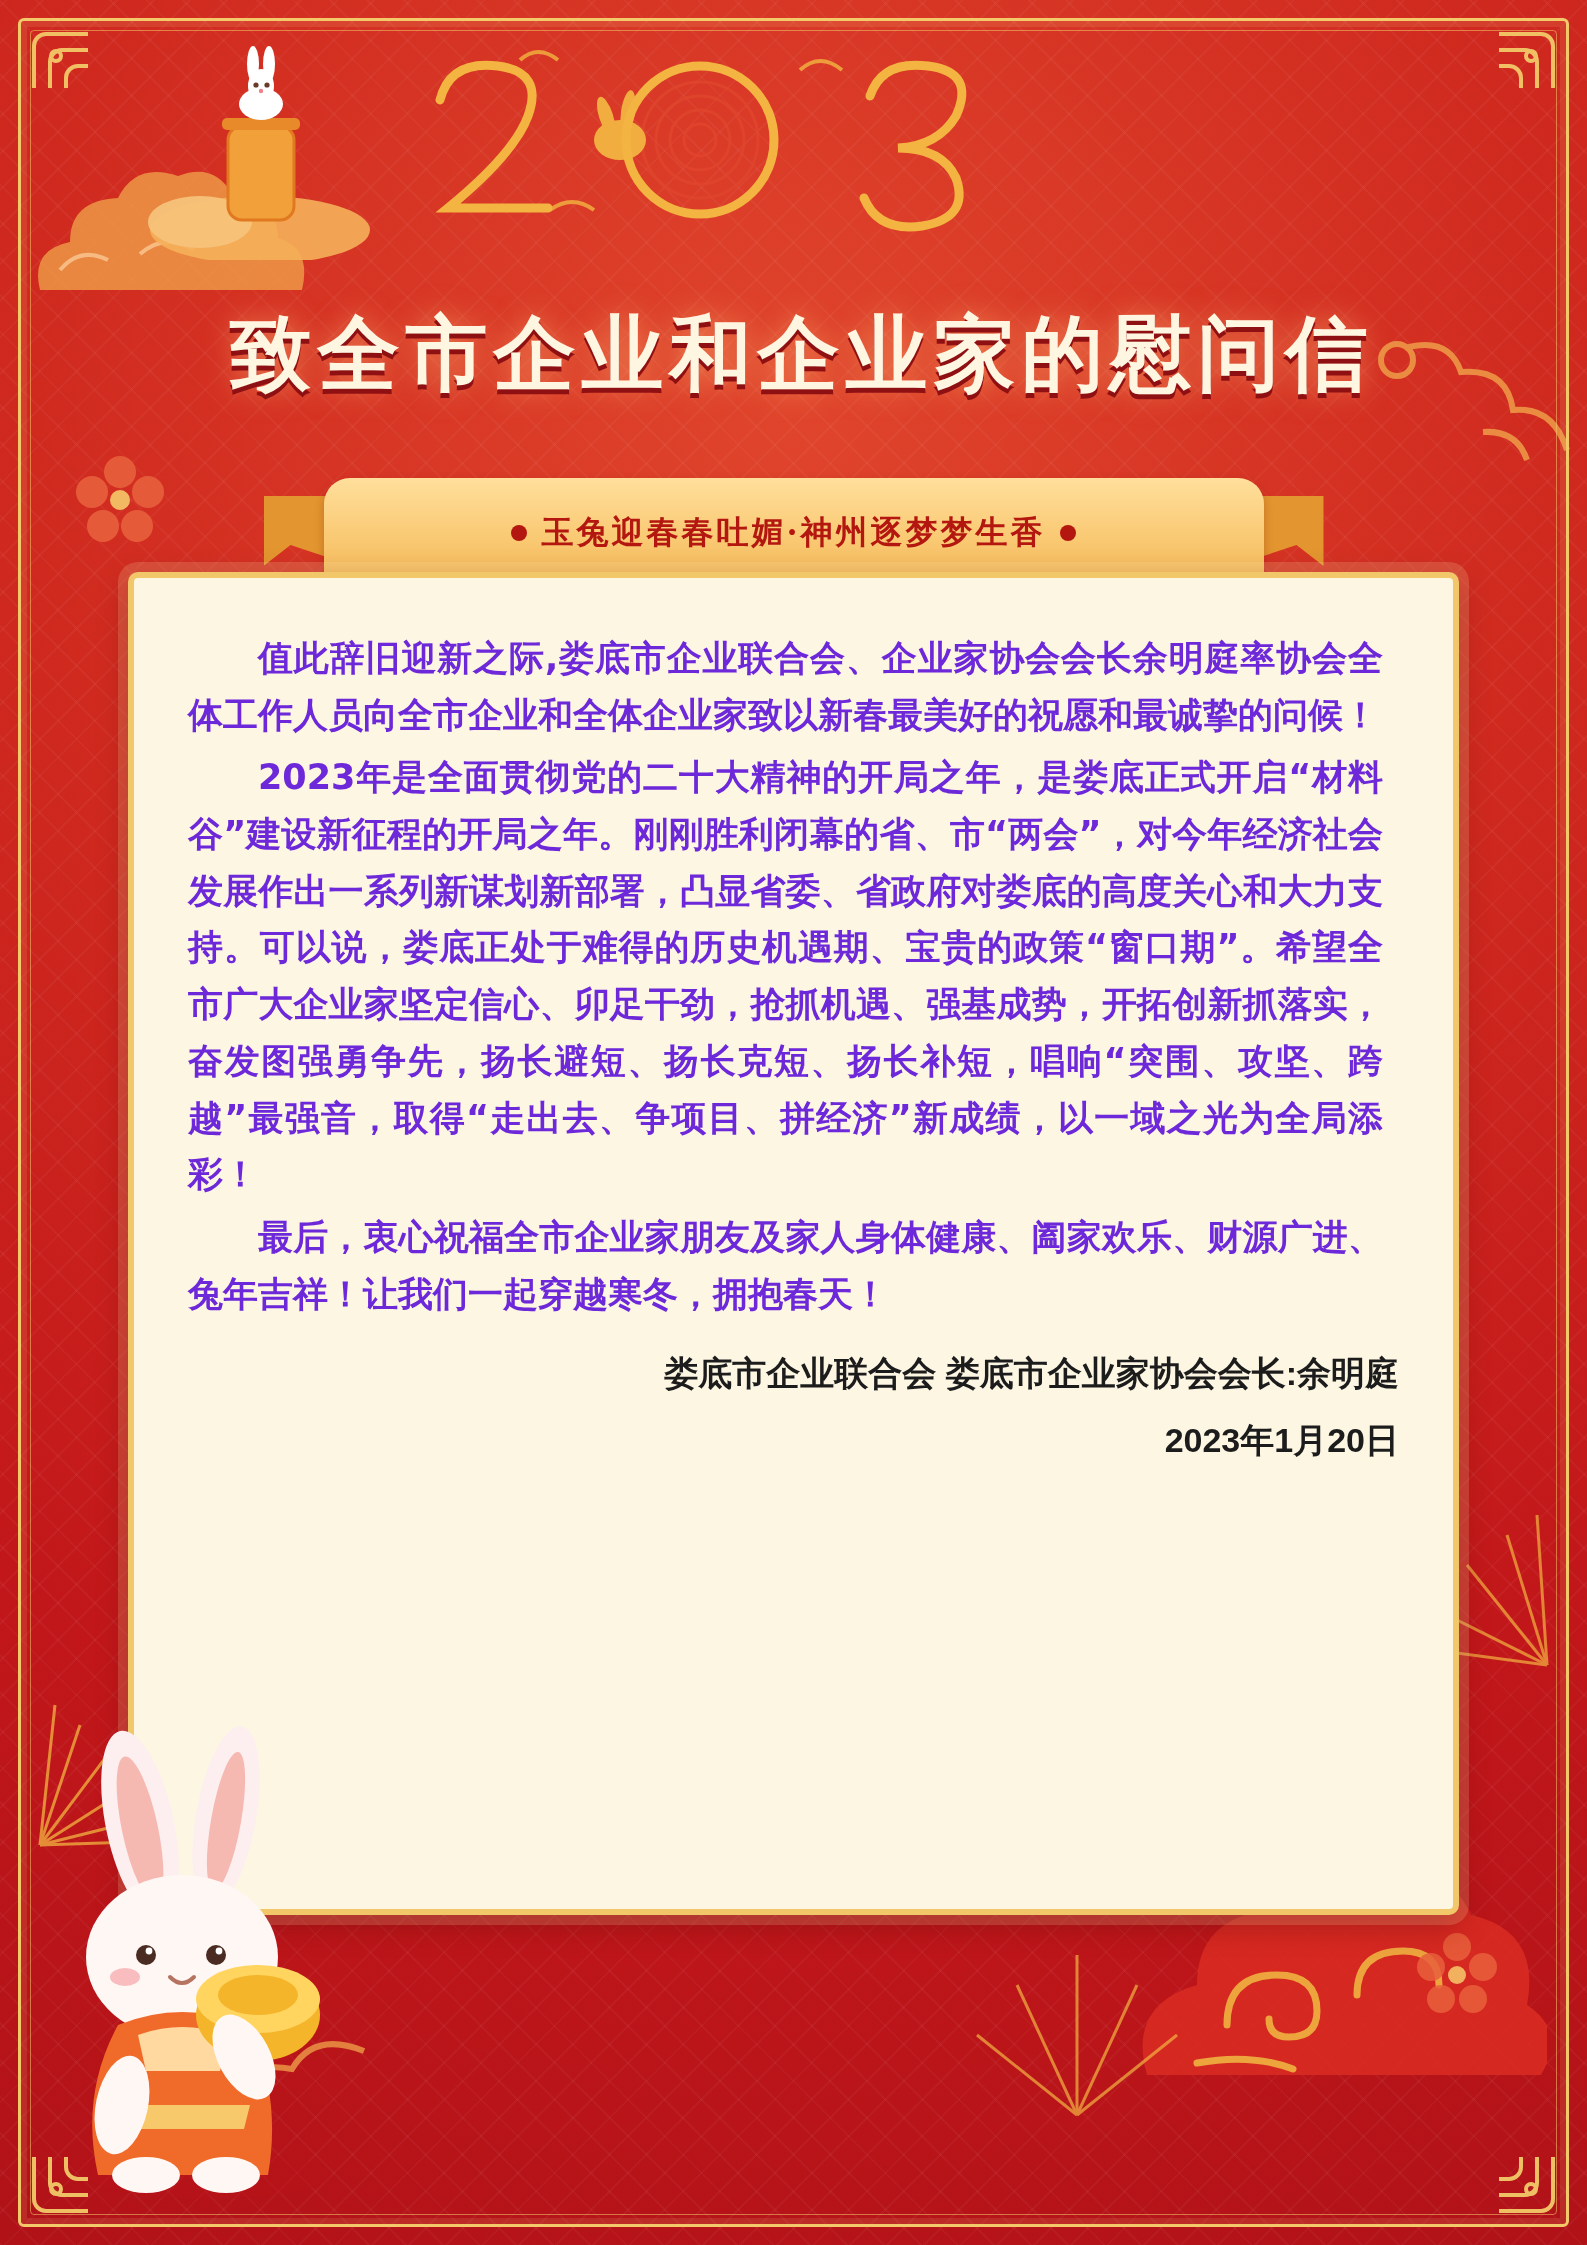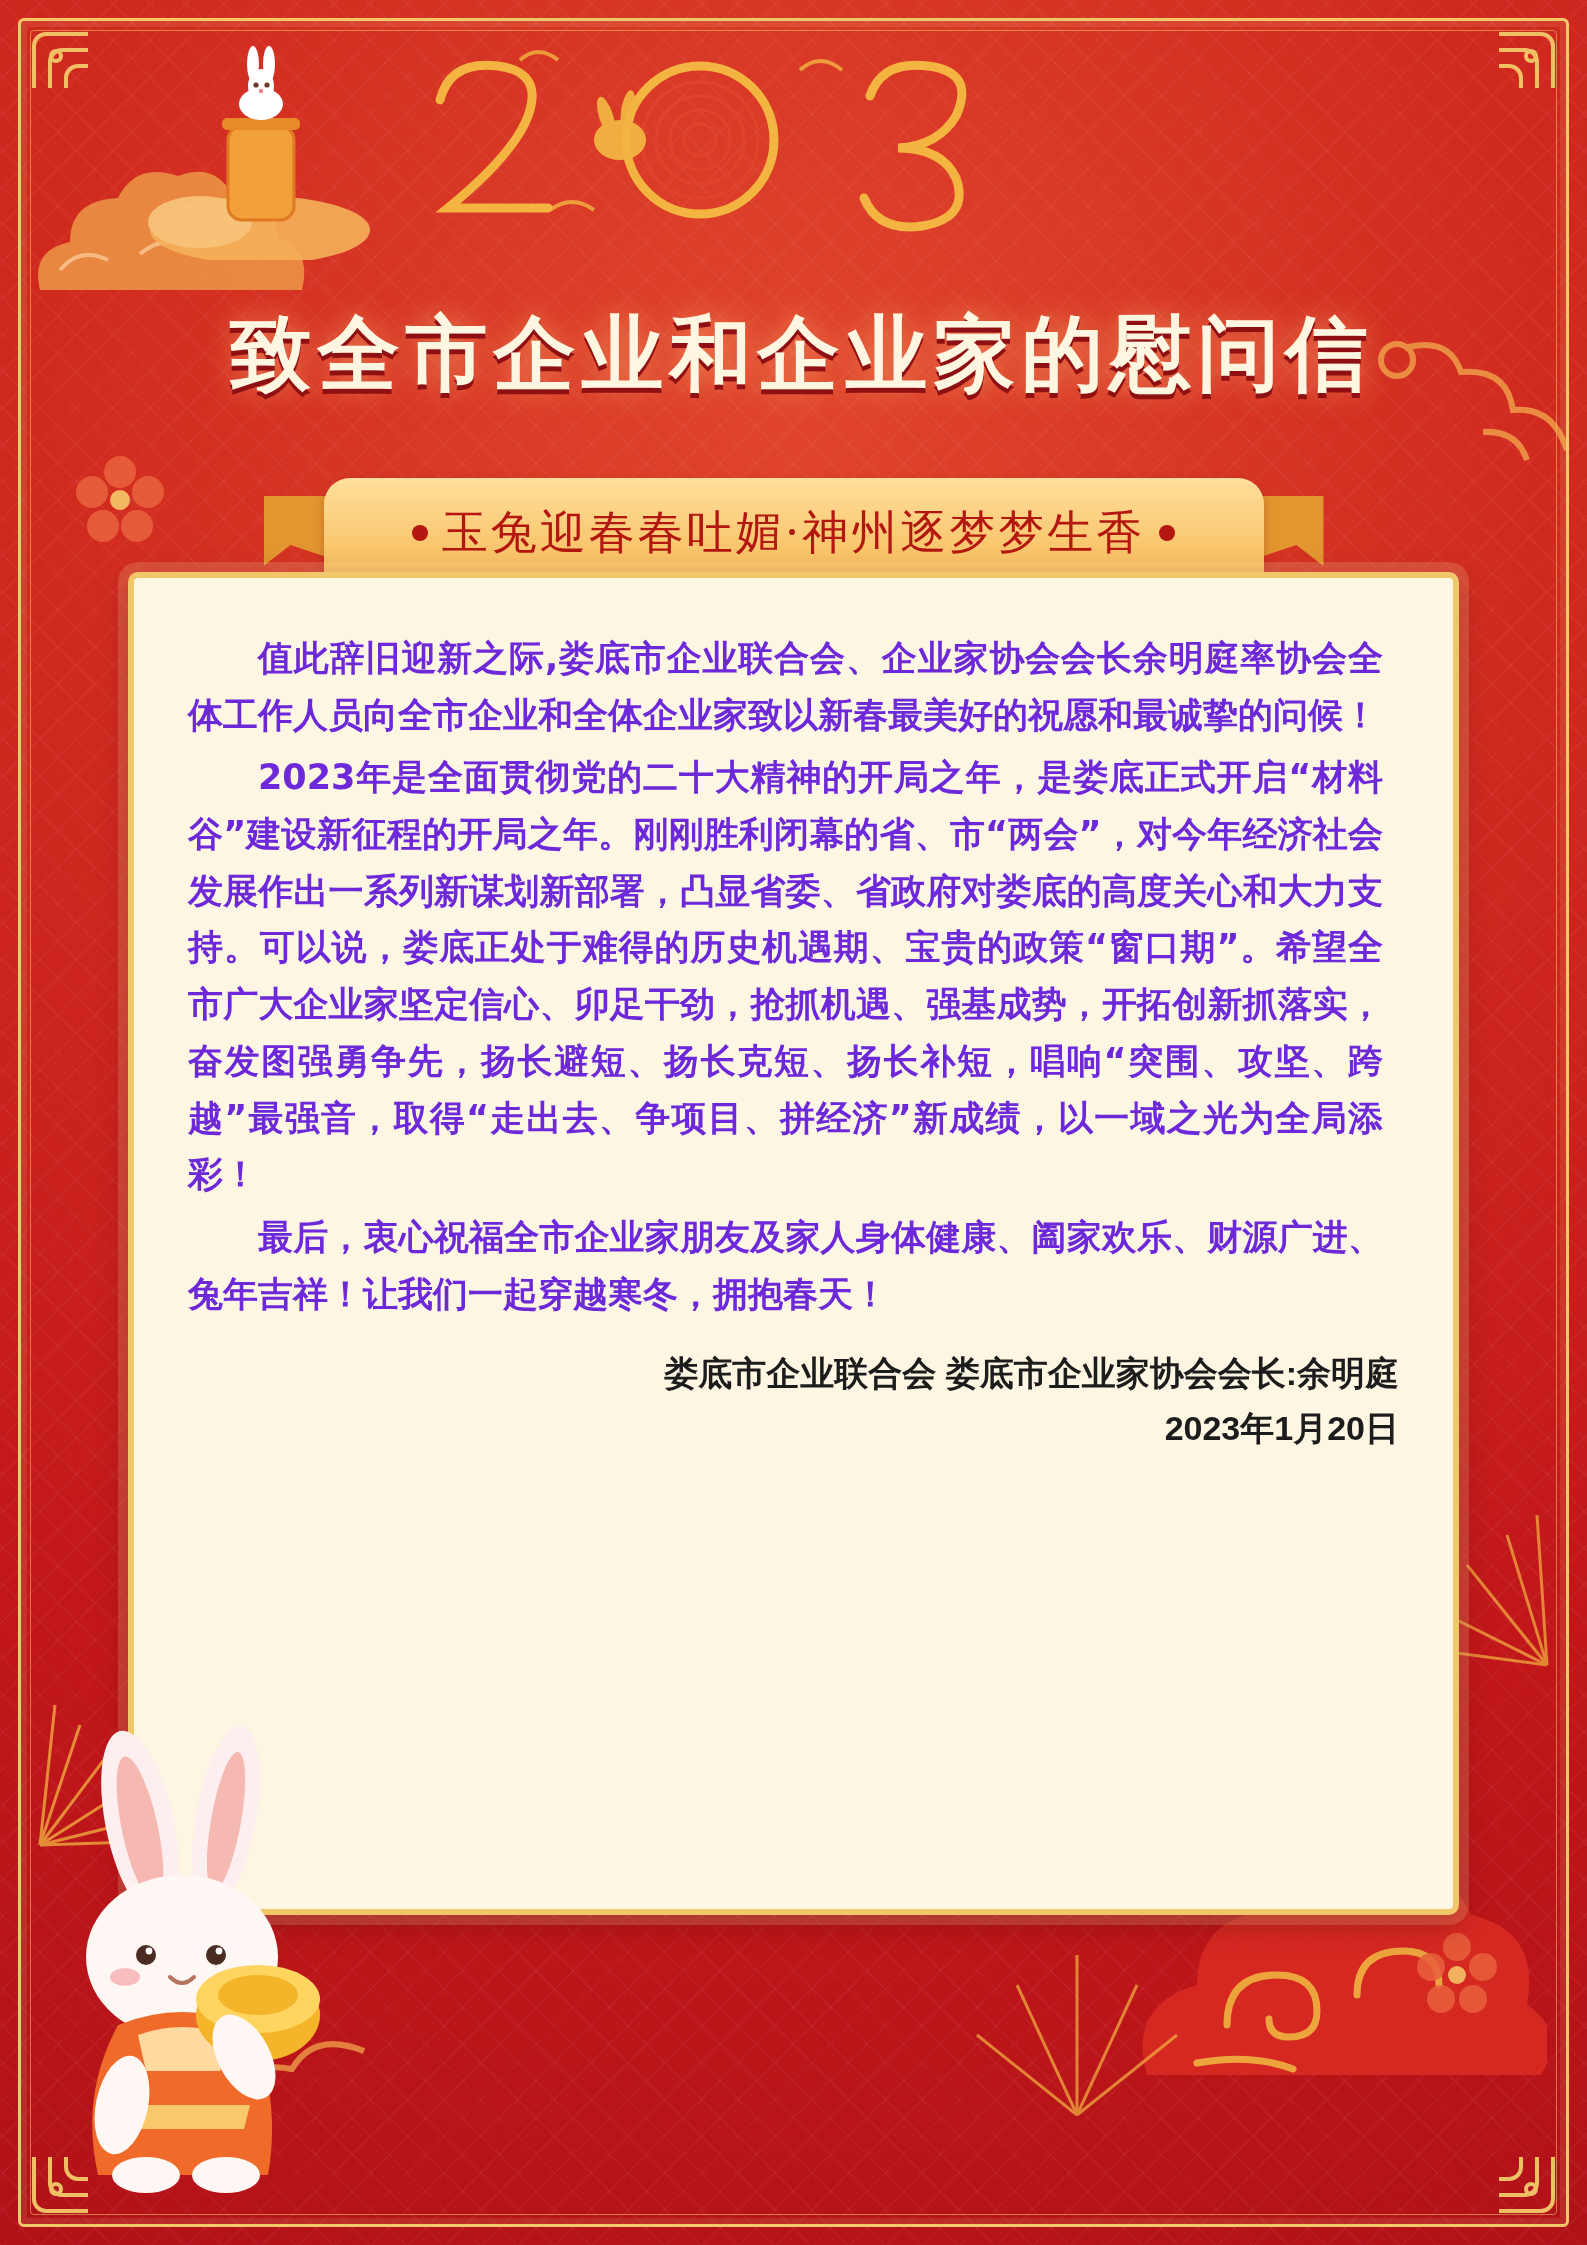--- a/index.html
+++ b/index.html
@@ -76,21 +76,21 @@
   }
   .banner .body{
     position:absolute;left:60px;right:60px;top:0;bottom:0;
     background:linear-gradient(180deg,#ffd98c 0%,#f6b council 0%,#f5b752 100%);
     background:linear-gradient(180deg,#ffdf9c 0%,#f5b752 100%);
     border-radius:26px 26px 0 0;
     box-shadow:0 4px 10px rgba(100,10,10,.25);
     display:flex;align-items:center;justify-content:center;
   }
   .banner .txt{
-    font-size:46px;font-weight:normal;color:#b3170f;letter-spacing:3px;
+    font-size:32px;font-weight:bold;color:#b3170f;letter-spacing:3px;
     font-family:"DejaVu Serif","Liberation Serif",serif;
     white-space:nowrap;
   }
   .banner .dot{display:inline-block;width:16px;height:16px;border-radius:50%;background:#b3170f;margin:0 14px;vertical-align:middle;}
   .banner .wing{position:absolute;top:18px;width:90px;height:70px;background:#e3952f;}
   .banner .wing.l{left:0;clip-path:polygon(0 0,100% 0,100% 100%,30% 70%,0 100%);}
   .banner .wing.r{right:0;clip-path:polygon(0 0,100% 0,100% 100%,70% 70%,0 100%);}
 
   
   .card{
@@ -111,21 +111,21 @@
     font-weight:bold;
     text-indent:2em;
     text-align:justify;
     font-family:"DejaVu Sans","Liberation Sans",sans-serif;
   }
   .sign{
     margin-top:26px;text-align:right;
     font-size:34px;font-weight:bold;color:#1c1c1c;
     line-height:1.5;
   }
-  .sign .date{display:block;margin-top:4px;}
+  .sign .date{display:block;margin-top:16px;}
 
   
   .cloud{position:absolute;opacity:.9;}
   .cloud.tl{left:20px;top:150px;width:300px;height:170px;}
   .cloud.tr{right:10px;top:290px;width:300px;height:180px;}
   .cloud.br{right:40px;bottom:150px;width:440px;height:300px;}
   .cloud.bl-s{left:150px;bottom:80px;width:300px;height:160px;}
 
   .rabbit-bottom{position:absolute;left:30px;bottom:40px;width:360px;height:500px;}
   .firework{position:absolute;}

